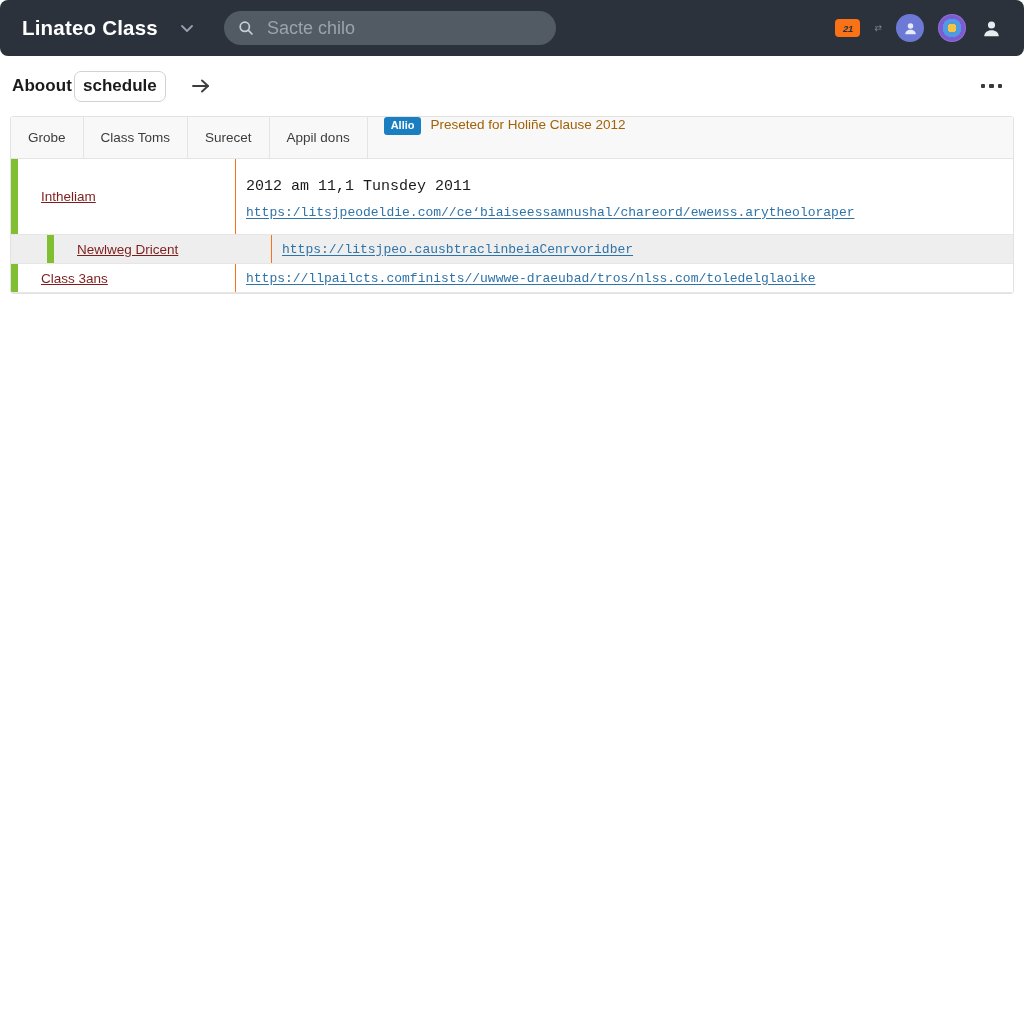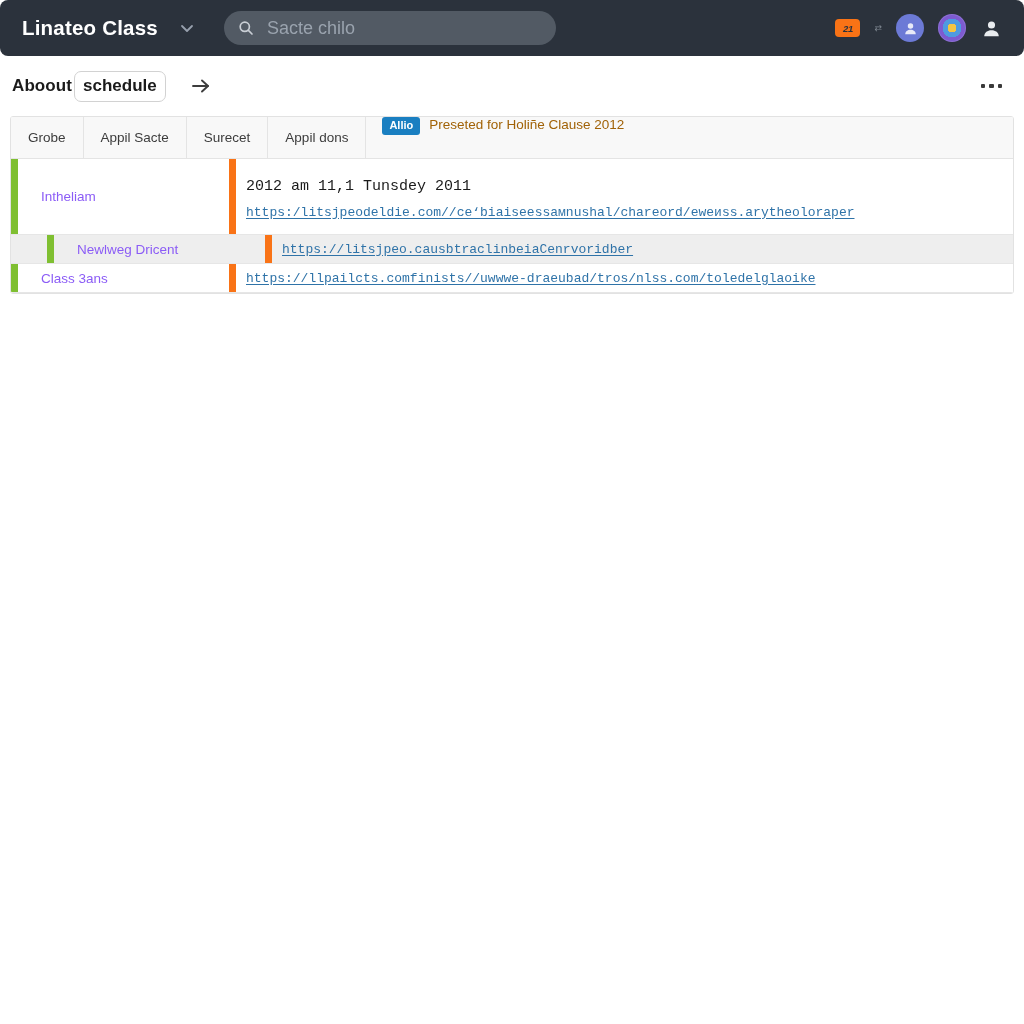--- a/index.html
+++ b/index.html
@@ -223,22 +223,23 @@
     flex: 0 0 7px;
     background: #7fbf31;
   }
   .row-label {
     width: 218px;
     flex: 0 0 218px;
     display: flex;
     align-items: center;
     padding-left: 23px;
     font-size: 13.5px;
-    color: #8b5cf6;
-    border-right: 7px solid #f97316;
+    color: #7f1d1d;
+    border-right: 1px solid #f97316;
+    text-decoration: underline;
   }
   .row.tall .row-label { align-items: center; }
   .row-body {
     flex: 1 1 auto;
     display: flex;
     flex-direction: column;
     justify-content: center;
     padding: 0 14px 0 10px;
     font-family: Liberation Mono, monospace;
   }
@@ -324,21 +325,21 @@
     <i></i>
     <i></i>
     <i></i>
   </div>
 </div>
 
 <div class="panel">
 
   <div class="tabstrip">
     <div class="tab">Grobe</div>
-    <div class="tab">Appil Sacte</div>
+    <div class="tab">Class Toms</div>
     <div class="tab">Surecet</div>
     <div class="tab">Appil dons</div>
 
     <div class="tab-note">
       <span class="note-badge">Allio</span>
       <span class="note-text">Preseted for  Holiñe Clause 2012</span>
     </div>
   </div>
 
   <div class="row tall">

